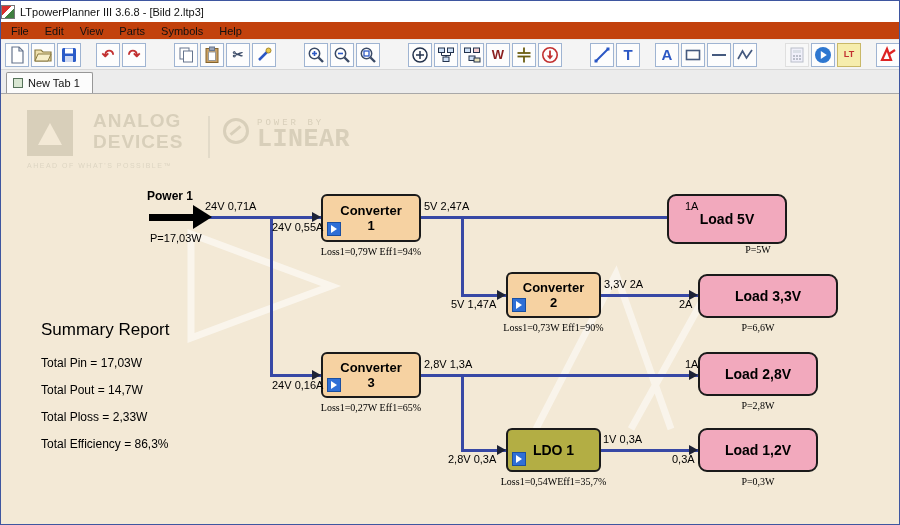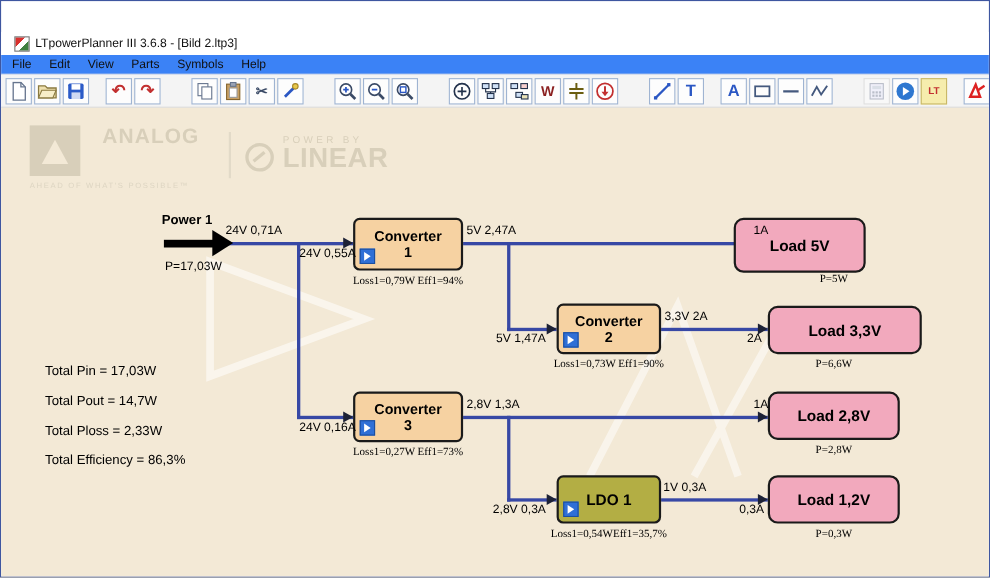--- a/index.html
+++ b/index.html
@@ -1,24 +1,24 @@
 <!DOCTYPE html>
 <html><head>
 <meta charset="utf-8">
 <style>
   html,body{margin:0;padding:0;background:#888;}
   .window{width:900px;height:525px;position:relative;background:#fff;box-sizing:border-box;
           border:1px solid #3e56a0;font-family:"Liberation Sans",sans-serif;overflow:hidden;}
   
-  .titlebar{height:21px;background:#fff;display:flex;align-items:center;padding-left:12px;
-            font-size:11px;color:#111;margin-top:28px;}
+  .titlebar{height:21px;background:#fff;display:flex;align-items:center;padding-left:0;
+            font-size:11px;color:#111;}
   .appicon{width:14px;height:14px;margin-right:5px;border:1px solid #777;box-sizing:border-box;
            background:linear-gradient(135deg,#d9302e 0 38%,#ffffff 38% 62%,#3f7f3f 62% 100%);}
   
-  .menubar{height:17px;background:#3b82f6;display:flex;align-items:center;font-size:11px;
+  .menubar{height:17px;background:#c2410c;display:flex;align-items:center;font-size:11px;
            color:#111;padding-left:2px;border-bottom:1px solid #e8e8e8;}
   .menu-item{padding:1px 8px;cursor:default;}
   
   .toolbar{height:29px;background:#f4f4f4;display:flex;align-items:center;padding:0 4px;
            border-bottom:1px solid #d8d8d8;}
   .tb{width:24px;height:24px;box-sizing:border-box;border:1px solid #9fb4d2;background:#fdfdfd;
       display:flex;align-items:center;justify-content:center;margin-right:2px;flex:none;}
   .tb .g{font-size:15px;line-height:1;font-weight:bold;}
   .red{color:#c23030;} .blue{color:#2b57c4;} .dark{color:#3a4a66;}
   .gap{width:13px;flex:none;}
@@ -58,21 +58,21 @@
   .summary .sl{font-size:12px;line-height:27px;}
   
   .wm{color:#d8cfba;}
   .wm-adi{position:absolute;left:26px;top:16px;display:flex;gap:20px;}
   .adi-box{width:46px;height:46px;background:#d8cfba;position:relative;flex:none;}
   .adi-box::after{content:"";position:absolute;left:11px;top:13px;width:0;height:0;
      border-left:12px solid transparent;border-right:12px solid transparent;border-bottom:22px solid #f3e9d6;}
   .adi-names{font-size:19px;font-weight:bold;letter-spacing:1px;line-height:21px;}
   .adi-tag{position:absolute;left:26px;top:68px;font-size:7px;letter-spacing:1.5px;color:#ddd5c2;}
   .wm-div{position:absolute;left:207px;top:22px;width:2px;height:42px;background:#e2dac8;}
-  .wm-lt{position:absolute;left:222px;top:24px;display:flex;gap:8px;align-items:flex-end;}
+  .wm-lt{position:absolute;left:222px;top:24px;display:flex;gap:8px;align-items:flex-start;font-family:Liberation Mono, monospace;}
   .lt-circle{width:26px;height:26px;border:3px solid #d8cfba;border-radius:50%;box-sizing:border-box;position:relative;flex:none;}
   .lt-circle::after{content:"";position:absolute;left:3px;top:8px;width:13px;height:3px;background:#d8cfba;transform:rotate(-40deg);}
   .lt-powerby{font-size:9px;letter-spacing:3px;}
   .lt-linear{font-size:25px;font-weight:bold;letter-spacing:.5px;line-height:24px;}
   .wm-shape{position:absolute;}
 </style>
 </head>
 <body>
 
 <div class="window">
@@ -266,27 +266,34 @@
       </div>
     <span class="gap"></span>
     <div class="tb">
       <svg width="18" height="18" viewBox="0 0 18 18">
           <path d="M3 14 L8 3 L12 14 Z" fill="none" stroke="#d22" stroke-width="2.2"></path>
           <line x1="10" y1="8" x2="16" y2="4" stroke="#d22" stroke-width="2.2"></line>
         </svg>
     </div>
   </div>
 
+  <div class="tabbar">
+    <div class="tab">
+      <span class="tabicon"></span>
+      <span>New Tab 1</span>
+    </div>
+  </div>
 
   <div class="canvas">
 
     <div class="wm-adi wm">
       <div class="adi-box"></div>
       <div class="adi-names">
         <div>ANALOG</div>
+        <div>DEVICES</div>
       </div>
     </div>
     <div class="adi-tag wm">AHEAD OF WHAT'S POSSIBLE™</div>
     <div class="wm-div"></div>
     <div class="wm-lt wm">
       <div class="lt-circle"></div>
       <div>
         <div class="lt-powerby">POWER BY</div>
         <div class="lt-linear">LINEAR</div>
       </div>
@@ -343,21 +350,21 @@
     <div class="lbl" style="left:603px;top:184px">3,3V 2A</div>
     <div class="cap" style="left:480px;top:228px;width:145px">Loss1=0,73W  Eff1=90%</div>
 
     <div class="node conv" style="left:320px;top:258px;width:100px;height:46px">
       <div>Converter</div>
       <div>3</div>
       <span class="play"></span>
     </div>
     <div class="lbl" style="left:271px;top:285px">24V 0,16A</div>
     <div class="lbl" style="left:423px;top:264px">2,8V 1,3A</div>
-    <div class="cap" style="left:295px;top:308px;width:150px">Loss1=0,27W  Eff1=73%</div>
+    <div class="cap" style="left:295px;top:308px;width:150px">Loss1=0,27W  Eff1=65%</div>
 
     <div class="node ldo" style="left:505px;top:334px;width:95px;height:44px">
       <div>LDO 1</div>
       <span class="play"></span>
     </div>
     <div class="lbl" style="left:447px;top:359px">2,8V 0,3A</div>
     <div class="lbl" style="left:602px;top:339px">1V 0,3A</div>
     <div class="cap" style="left:480px;top:382px;width:145px">Loss1=0,54WEff1=35,7%</div>
 
     <div class="node load" style="left:666px;top:100px;width:120px;height:50px">
@@ -378,20 +385,21 @@
     <div class="lbl" style="left:684px;top:264px">1A</div>
     <div class="cap" style="left:697px;top:306px;width:120px">P=2,8W</div>
 
     <div class="node load" style="left:697px;top:334px;width:120px;height:44px">
       <div>Load 1,2V</div>
     </div>
     <div class="lbl" style="left:671px;top:359px">0,3A</div>
     <div class="cap" style="left:697px;top:382px;width:120px">P=0,3W</div>
 
     <div class="summary">
+      <div class="st">Summary Report</div>
       <div class="sl">Total Pin = 17,03W</div>
       <div class="sl">Total Pout = 14,7W</div>
       <div class="sl">Total Ploss = 2,33W</div>
       <div class="sl">Total Efficiency = 86,3%</div>
     </div>
 
   </div>
 </div>
 
 </body></html>

